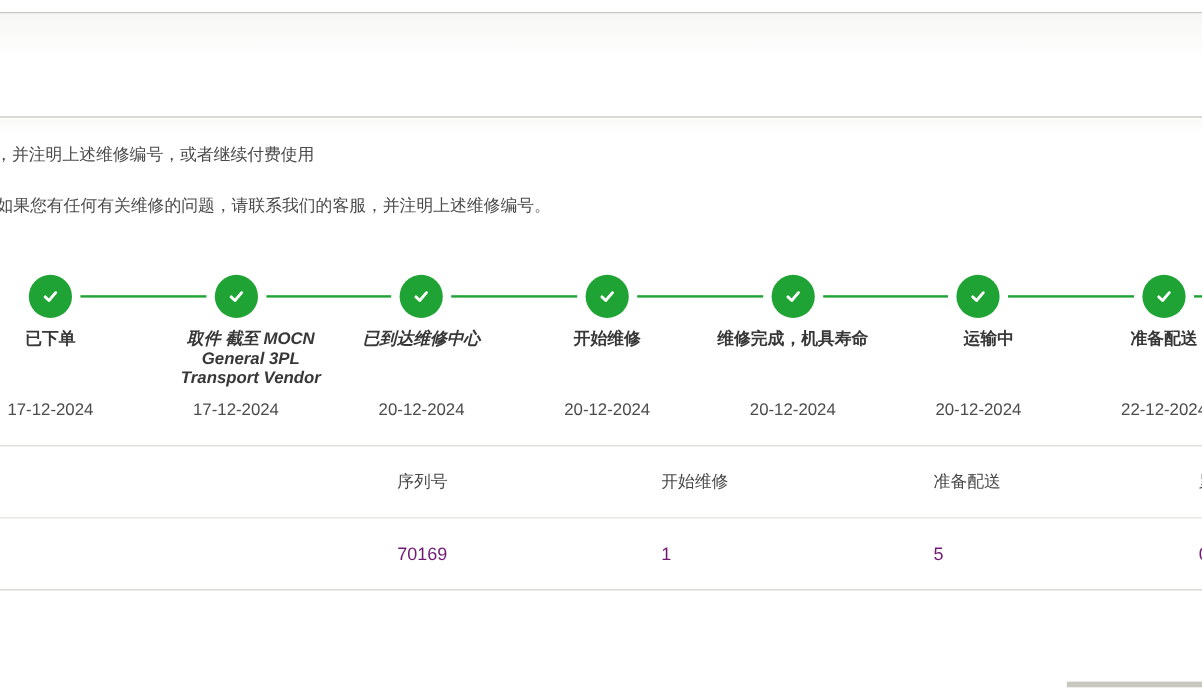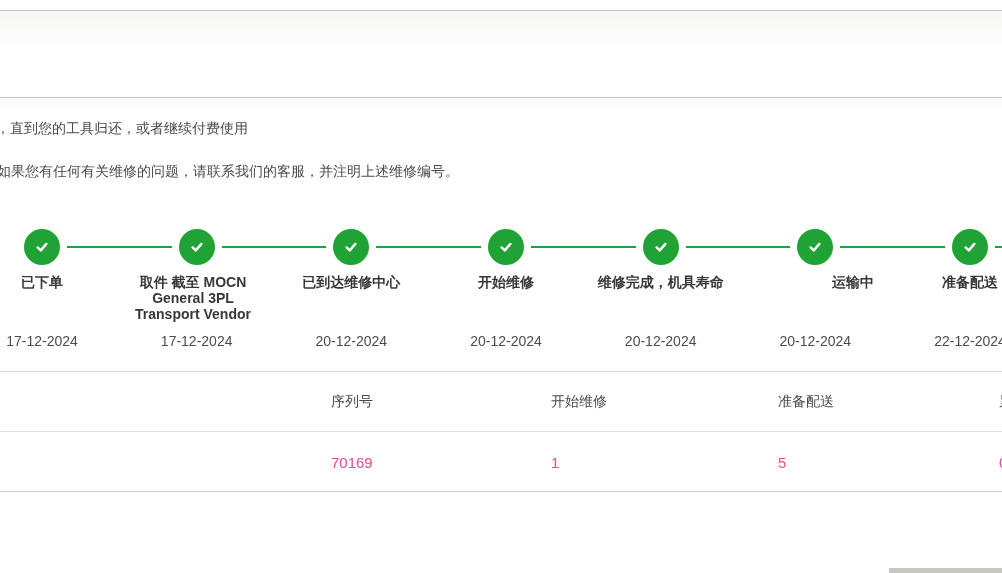--- a/index.html
+++ b/index.html
@@ -68,37 +68,37 @@
   }
   .dtable .trow {
     position: absolute; left: 0; top: 59px; width: 1002px; height: 61px;
   }
   .hcell {
     position: absolute; top: 50%; transform: translateY(-50%);
     font-size: 14px; color: #484848; white-space: nowrap;
   }
   .vcell {
     position: absolute; top: 50%; transform: translateY(-50%);
-    font-size: 15px; color: #ec4899; white-space: nowrap;
+    font-size: 15px; color: #701a75; white-space: nowrap;
   }
 
   
   .hscroll-thumb {
     left: 889px; top: 568px; width: 120px; height: 5px;
     background: #c8c8c1;
   }
 </style>
 </head>
 <body>
 
 <div class="abs top-band"></div>
 <div class="abs sub-band"></div>
 
 <div class="abs notice notice-1">
-  <span class="frag">，</span><span>直到您的工具归还，或者继续付费使用</span>
+  <span class="frag">，</span><span>并注明上述维修编号，或者继续付费使用</span>
 </div>
 <div class="abs notice notice-2">如果您有任何有关维修的问题，请联系我们的客服，并注明上述维修编号。</div>
 
 <div id="timeline">
     <div class="abs connector" style="left: 67px; width: 104.67px; background: rgb(31, 163, 52);"></div>
     <div class="abs connector" style="left: 221.67px; width: 104.67px; background: rgb(31, 163, 52);"></div>
     <div class="abs connector" style="left: 376.34px; width: 104.67px; background: rgb(31, 163, 52);"></div>
     <div class="abs connector" style="left: 531.01px; width: 104.67px; background: rgb(31, 163, 52);"></div>
     <div class="abs connector" style="left: 685.68px; width: 104.67px; background: rgb(31, 163, 52);"></div>
     <div class="abs connector" style="left: 840.35px; width: 104.67px; background: rgb(31, 163, 52);"></div>
@@ -108,49 +108,49 @@
         <path d="M3.6 8.4 L6.8 11.4 L12.4 4.9" fill="none" stroke="#ffffff" stroke-width="2.4" stroke-linecap="round" stroke-linejoin="round"></path>
       </svg>
     </div>
     <div class="abs step-label" style="left: -28px;">已下单</div>
     <div class="abs step-date" style="left: -33px;">17-12-2024</div>
     <div class="abs check-circle" style="left: 178.67px; background: rgb(31, 163, 52);">
       <svg width="16" height="16" viewBox="0 0 16 16">
         <path d="M3.6 8.4 L6.8 11.4 L12.4 4.9" fill="none" stroke="#ffffff" stroke-width="2.4" stroke-linecap="round" stroke-linejoin="round"></path>
       </svg>
     </div>
-    <div class="abs step-label" style="left: 123px;">取件 截至 MOCN General 3PL Transport Vendor</div>
+    <div class="abs step-label" style="left: 139px; font-style: italic;">取件 截至 MOCN General 3PL Transport Vendor</div>
     <div class="abs step-date" style="left: 121.67px;">17-12-2024</div>
     <div class="abs check-circle" style="left: 333.34px; background: rgb(31, 163, 52);">
       <svg width="16" height="16" viewBox="0 0 16 16">
         <path d="M3.6 8.4 L6.8 11.4 L12.4 4.9" fill="none" stroke="#ffffff" stroke-width="2.4" stroke-linecap="round" stroke-linejoin="round"></path>
       </svg>
     </div>
-    <div class="abs step-label" style="left: 281.34px;">已到达维修中心</div>
+    <div class="abs step-label" style="left: 281.34px; font-style: italic;">已到达维修中心</div>
     <div class="abs step-date" style="left: 276.34px;">20-12-2024</div>
     <div class="abs check-circle" style="left: 488.01px; background: rgb(31, 163, 52);">
       <svg width="16" height="16" viewBox="0 0 16 16">
         <path d="M3.6 8.4 L6.8 11.4 L12.4 4.9" fill="none" stroke="#ffffff" stroke-width="2.4" stroke-linecap="round" stroke-linejoin="round"></path>
       </svg>
     </div>
     <div class="abs step-label" style="left: 436.01px;">开始维修</div>
     <div class="abs step-date" style="left: 431.01px;">20-12-2024</div>
     <div class="abs check-circle" style="left: 642.68px; background: rgb(31, 163, 52);">
       <svg width="16" height="16" viewBox="0 0 16 16">
         <path d="M3.6 8.4 L6.8 11.4 L12.4 4.9" fill="none" stroke="#ffffff" stroke-width="2.4" stroke-linecap="round" stroke-linejoin="round"></path>
       </svg>
     </div>
     <div class="abs step-label" style="left: 590.68px;">维修完成，机具寿命</div>
     <div class="abs step-date" style="left: 585.68px;">20-12-2024</div>
     <div class="abs check-circle" style="left: 797.35px; background: rgb(31, 163, 52);">
       <svg width="16" height="16" viewBox="0 0 16 16">
         <path d="M3.6 8.4 L6.8 11.4 L12.4 4.9" fill="none" stroke="#ffffff" stroke-width="2.4" stroke-linecap="round" stroke-linejoin="round"></path>
       </svg>
     </div>
-    <div class="abs step-label" style="left: 783px;">运输中</div>
+    <div class="abs step-label" style="left: 754px;">运输中</div>
     <div class="abs step-date" style="left: 740.35px;">20-12-2024</div>
     <div class="abs check-circle" style="left: 952.02px; background: rgb(31, 163, 52);">
       <svg width="16" height="16" viewBox="0 0 16 16">
         <path d="M3.6 8.4 L6.8 11.4 L12.4 4.9" fill="none" stroke="#ffffff" stroke-width="2.4" stroke-linecap="round" stroke-linejoin="round"></path>
       </svg>
     </div>
     <div class="abs step-label" style="left: 900.02px;">准备配送</div>
     <div class="abs step-date" style="left: 895.02px;">22-12-2024</div>
   </div>
 

